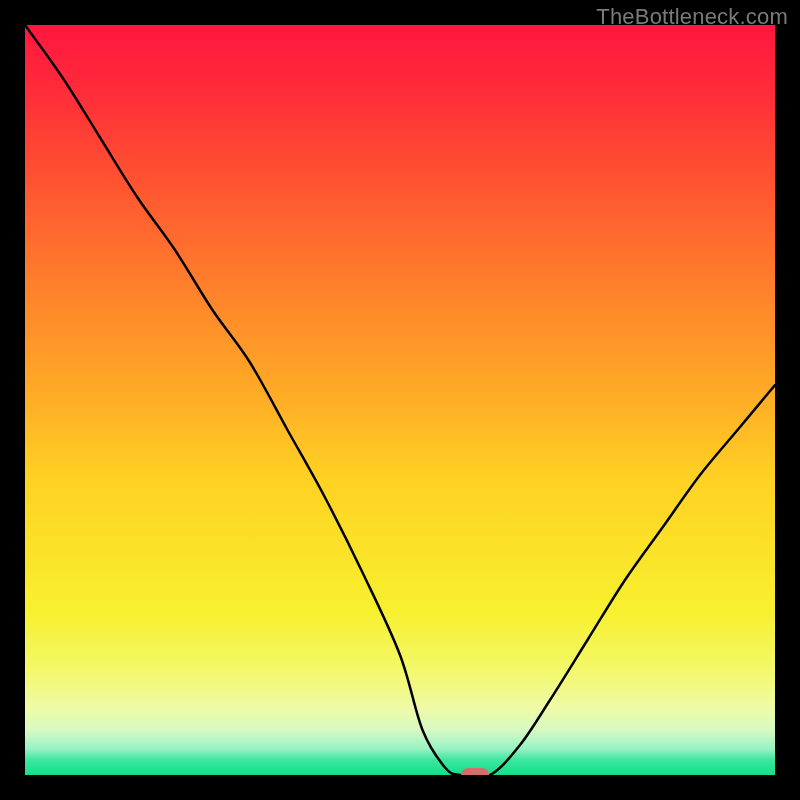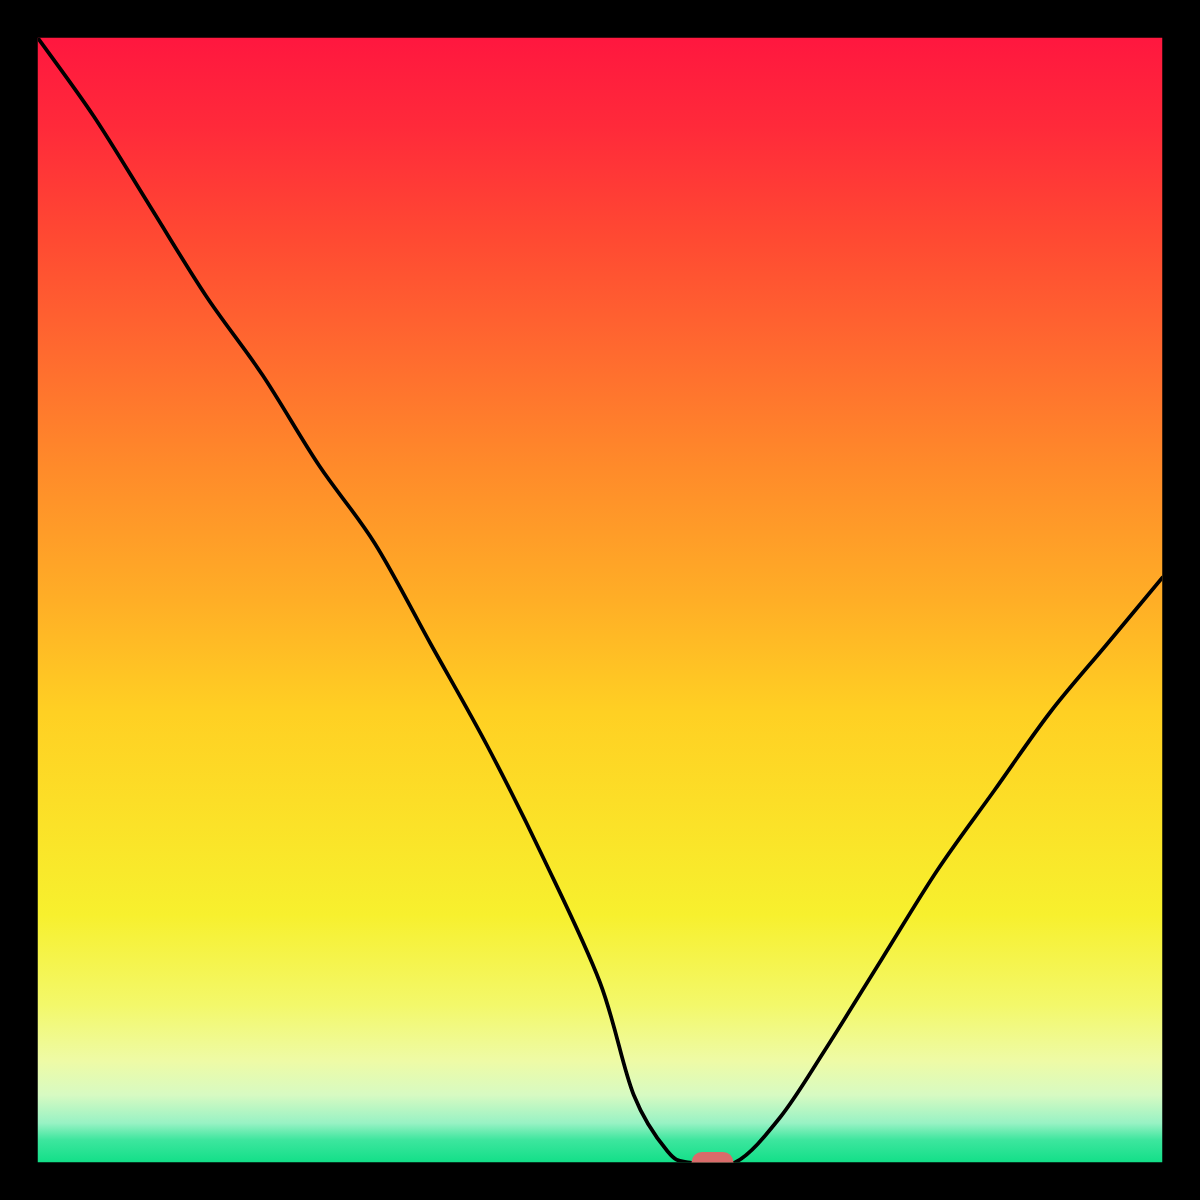--- a/index.html
+++ b/index.html
@@ -76,20 +76,21 @@
     background: #d96b6a;
     z-index: 12;
     transform: translate(-50%, -50%);
   }
 </style>
 </head>
 <body>
 
 <div class="frame">
 
+  <div class="watermark">TheBottleneck.com</div>
 
   <div class="plot">
     <div class="gradient"></div>
 
     <svg class="curve" viewBox="0 0 750 750" preserveAspectRatio="none">
       <path id="curve-path" d="M 0 0 C 6.25 8.75 25 33.75 37.5 52.5 C 50 71.25 62.5 92.5 75 112.5 C 87.5 132.5 100 153.75 112.5 172.5 C 125 191.25 137.5 206.25 150 225 C 162.5 243.75 175 266.25 187.5 285 C 200 303.75 212.5 317.49999999999994 225 337.49999999999994 C 237.5 357.49999999999994 250 382.5 262.5 405 C 275 427.5 287.5 448.75 300 472.5 C 312.5 496.25 325 521.25 337.5 547.5 C 350 573.75 365 603.75 375 630 C 385 656.25 390 686.25 397.5 705 C 405 723.75 413.75000000000006 735 420.00000000000006 742.5 C 426.25000000000006 750 427.49999999999994 748.75 434.99999999999994 750 C 442.49999999999994 751.25 455 755 465 750 C 475 745 485 732.5 495 720 C 505 707.5 513.75 692.5 525 675 C 536.25 657.5 550 635 562.5 615 C 575 595 587.5 573.75 600 555 C 612.5 536.25 625 520 637.5 502.5 C 650 485 662.5 466.25 675 450 C 687.5 433.75 700 420 712.5 405 C 725 390 743.75 367.5 750 360" fill="none" stroke="#000" stroke-width="2.5" stroke-linejoin="round" stroke-linecap="round"></path>
     </svg>
 
     <div id="marker" class="marker" style="left: 450px; top: 750px; background: rgb(217, 107, 106);"></div>
   </div>

